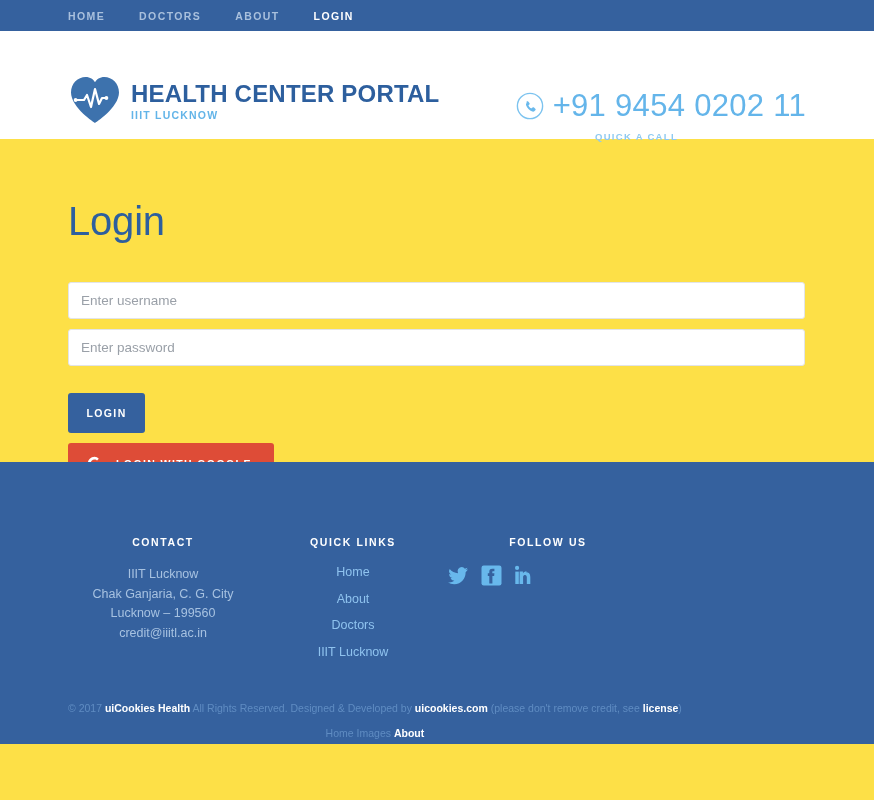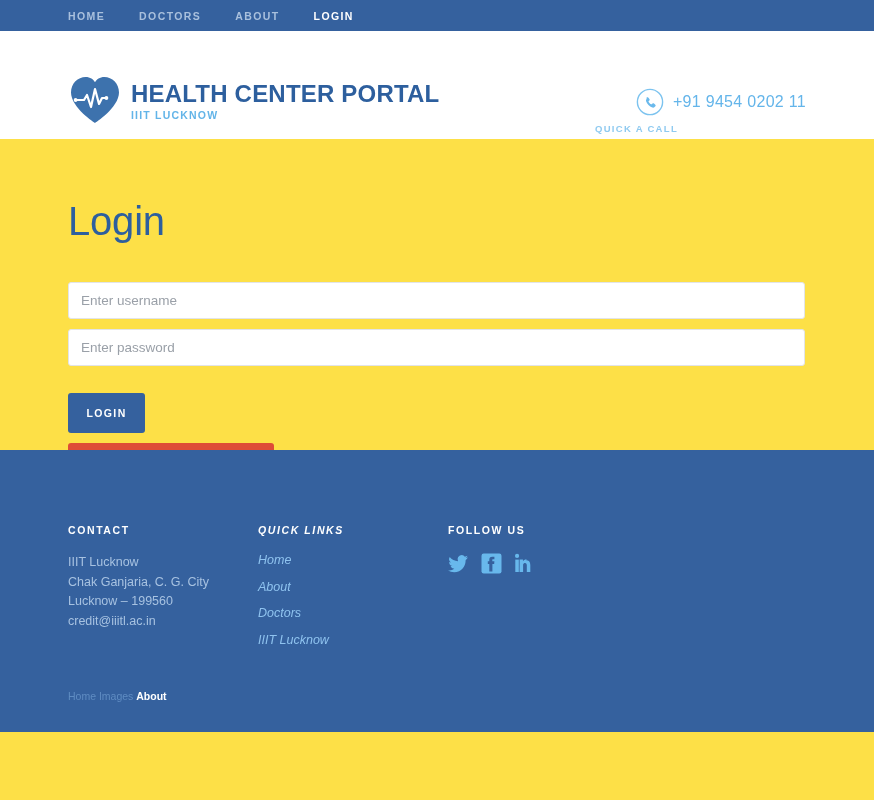--- a/index.html
+++ b/index.html
@@ -65,21 +65,21 @@
   }
 
   .call-box {
     position: absolute;
     right: 68px; top: 57px;
     text-align: right;
   }
   .call-row { display: flex; align-items: center; justify-content: flex-end; }
   .call-icon { width: 28px; height: 28px; flex: none; margin-right: 9px; }
   .call-number {
-    font-size: 16px;
+    font-size: 31px;
     color: #64b5ea;
     letter-spacing: 0.3px;
     white-space: nowrap;
   }
   .call-label {
     font-size: 9.5px;
     font-weight: bold;
     letter-spacing: 1.3px;
     color: #8fcaf0;
     margin-top: 7px;
@@ -137,31 +137,32 @@
     background: #de4c37;
     height: 41px;
     padding: 0 22px 0 18px;
     margin-top: 10px;
   }
   .g-glyph { margin-right: 13px; display: inline-flex; }
 
   
   .footer {
     position: absolute;
-    left: 0; right: 0; top: 450px;
+    left: 0; right: 0; top: 462px;
     height: 282px;
     background: #35619e;
     color: #ffffff;
+    text-align: center;
   }
   .footer-cols {
     display: flex;
     padding: 74px 68px 0 68px;
   }
   .fcol-contact { width: 190px; }
-  .fcol-links { width: 190px; font-style: italic; }
+  .fcol-links { width: 190px; }
   .fcol-follow { width: 200px; }
   .fhead {
     font-size: 10.5px;
     font-weight: bold;
     letter-spacing: 1.6px;
     color: #ffffff;
     margin-bottom: 17px;
   }
   .fline {
     font-size: 12.5px;
@@ -300,18 +301,21 @@
               <circle cx="3.05" cy="2.9" r="2.1" fill="#68b8ec"></circle>
               <path fill="#68b8ec" d="M12.6 6.3c-1.9 0-3.1 1.03-3.6 1.97h-.05V6.6H5.6c.05 1 0 12.4 0 12.4h3.5v-6.9c0-.32.02-.63.11-.86.26-.63.83-1.28 1.8-1.28 1.28 0 1.8.96 1.8 2.37V19h3.5v-7.1c0-3.3-1.75-4.6-4.1-4.6z"></path>
             </svg>
           </a>
         </div>
       </div>
     </div>
 
     <div class="copyright">
       <div>
+        <span class="muted">© 2017 </span><b>uiCookies Health</b><span class="muted"> All Rights Reserved. Designed &amp; Developed by </span><b>uicookies.com</b><span class="muted"> (please don't remove credit, see </span><span class="lic">license</span><span class="muted">)</span>
+      </div>
+      <div>
         <span class="muted">Home Images </span><span class="pexels">About</span>
       </div>
     </div>
   </div>
 
 </div>
 
 </body></html>

